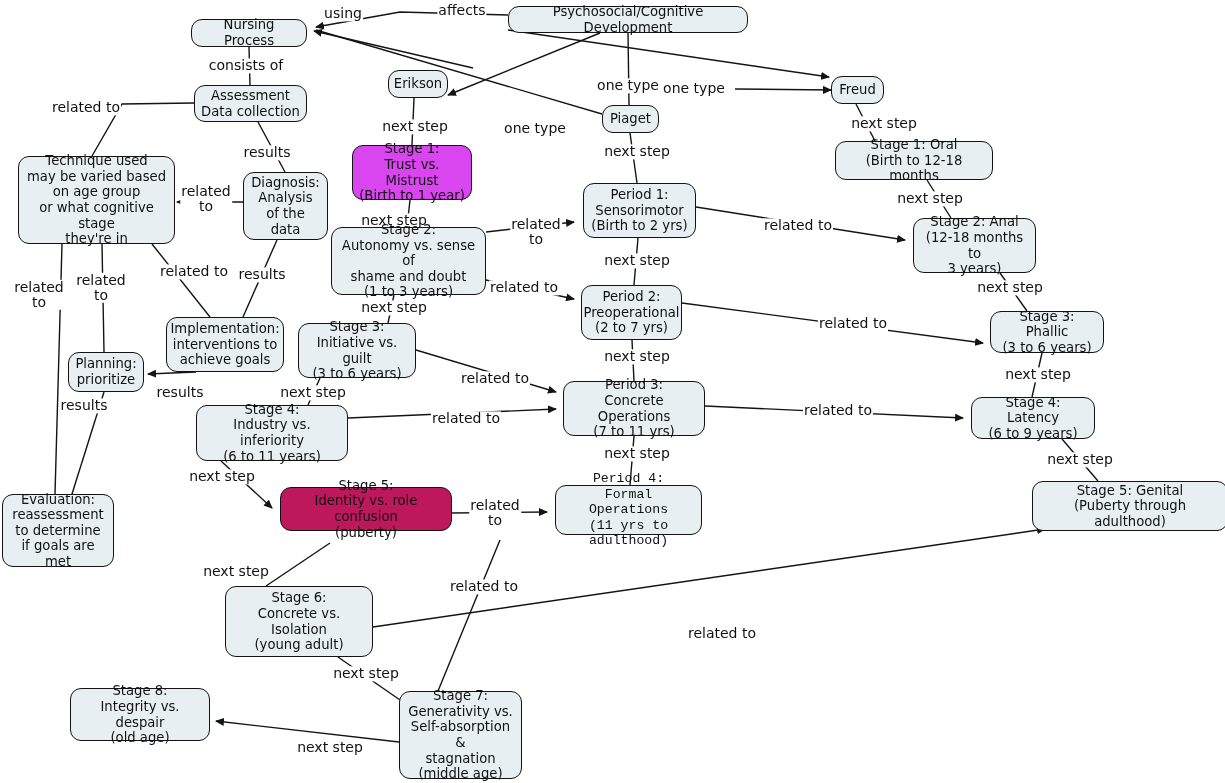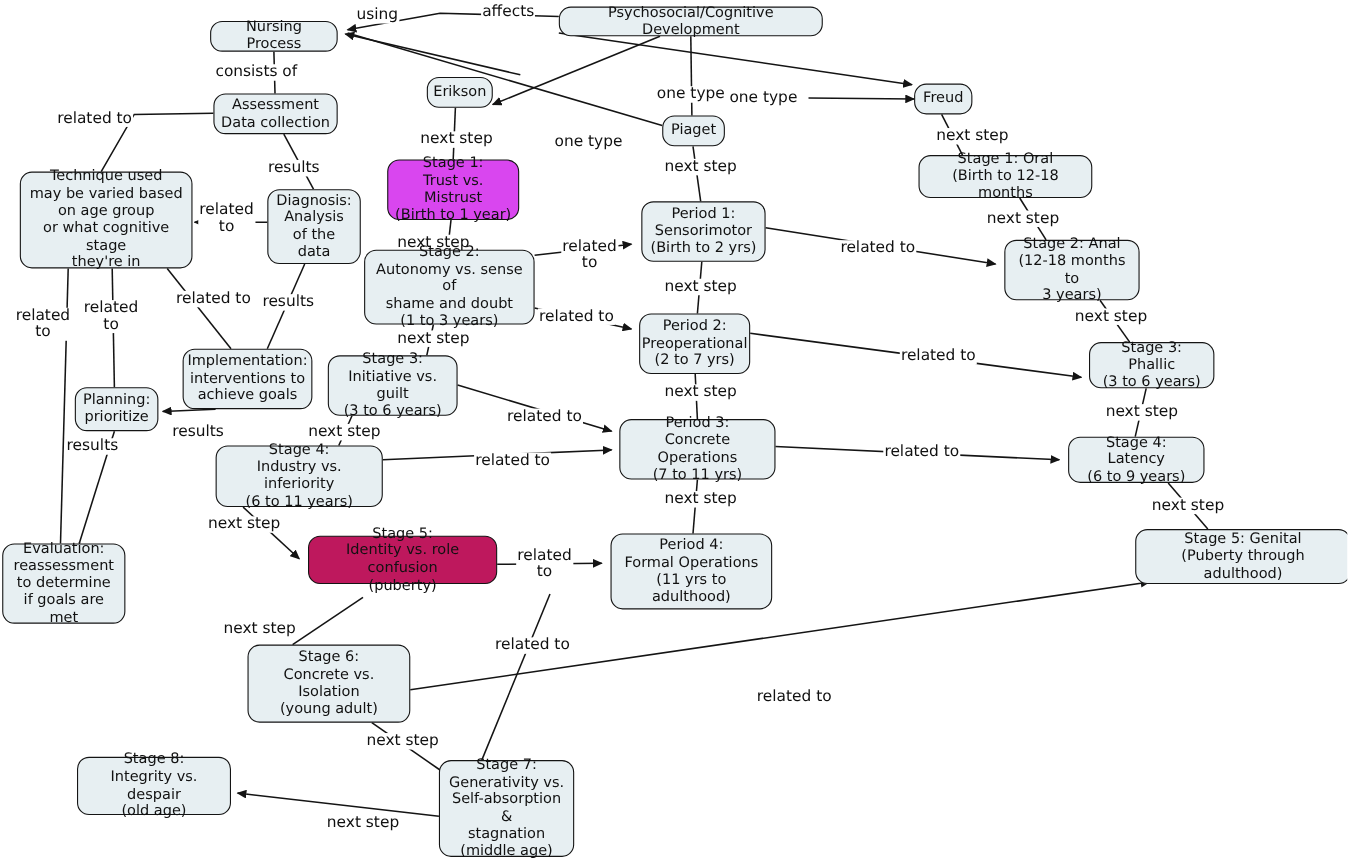--- a/index.html
+++ b/index.html
@@ -165,38 +165,38 @@
 (old age)</div>
       <div class="node" style="left: 583px; top: 183px; width: 113px; height: 55px; background: rgb(231, 239, 242); border-color: rgb(20, 20, 20); color: rgb(17, 17, 17);">Period 1:
 Sensorimotor
 (Birth to 2 yrs)</div>
       <div class="node" style="left: 581px; top: 285px; width: 101px; height: 55px; background: rgb(231, 239, 242); border-color: rgb(20, 20, 20); color: rgb(17, 17, 17);">Period 2:
 Preoperational
 (2 to 7 yrs)</div>
       <div class="node" style="left: 563px; top: 381px; width: 142px; height: 55px; background: rgb(231, 239, 242); border-color: rgb(20, 20, 20); color: rgb(17, 17, 17);">Period 3:
 Concrete Operations
 (7 to 11 yrs)</div>
-      <div class="node" style="left: 555px; top: 485px; width: 147px; height: 69px; background: rgb(231, 239, 242); border-color: rgb(20, 20, 20); color: rgb(17, 17, 17);">Period 4:
+      <div class="node" style="left: 555px; top: 485px; width: 147px; height: 50px; background: rgb(231, 239, 242); border-color: rgb(20, 20, 20); color: rgb(17, 17, 17); font-family: Liberation Mono, monospace;">Period 4:
 Formal Operations
 (11 yrs to adulthood)</div>
       <div class="node" style="left: 835px; top: 141px; width: 158px; height: 39px; background: rgb(231, 239, 242); border-color: rgb(20, 20, 20); color: rgb(17, 17, 17);">Stage 1: Oral
 (Birth to 12-18 months</div>
       <div class="node" style="left: 913px; top: 218px; width: 123px; height: 55px; background: rgb(231, 239, 242); border-color: rgb(20, 20, 20); color: rgb(17, 17, 17);">Stage 2: Anal
 (12-18 months to
 3 years)</div>
       <div class="node" style="left: 990px; top: 311px; width: 114px; height: 42px; background: rgb(231, 239, 242); border-color: rgb(20, 20, 20); color: rgb(17, 17, 17);">Stage 3: Phallic
 (3 to 6 years)</div>
       <div class="node" style="left: 971px; top: 397px; width: 124px; height: 42px; background: rgb(231, 239, 242); border-color: rgb(20, 20, 20); color: rgb(17, 17, 17);">Stage 4: Latency
 (6 to 9 years)</div>
       <div class="node" style="left: 1032px; top: 481px; width: 196px; height: 50px; background: rgb(231, 239, 242); border-color: rgb(20, 20, 20); color: rgb(17, 17, 17);">Stage 5: Genital
 (Puberty through adulthood)</div>
     </div>
   <div id="label-layer">
       <div class="edge-label" style="left: 462px; top: 11px; color: rgb(17, 17, 17);">affects</div>
-      <div class="edge-label" style="left: 233px; top: 66px; color: rgb(17, 17, 17);">consists of</div>
+      <div class="edge-label" style="left: 246px; top: 66px; color: rgb(17, 17, 17);">consists of</div>
       <div class="edge-label" style="left: 535px; top: 129px; color: rgb(17, 17, 17);">one type</div>
       <div class="edge-label" style="left: 628px; top: 86px; color: rgb(17, 17, 17);">one type</div>
       <div class="edge-label" style="left: 694px; top: 89px; color: rgb(17, 17, 17);">one type</div>
       <div class="edge-label" style="left: 343px; top: 14px; color: rgb(17, 17, 17);">using</div>
       <div class="edge-label" style="left: 415px; top: 127px; color: rgb(17, 17, 17);">next step</div>
       <div class="edge-label" style="left: 86px; top: 108px; color: rgb(17, 17, 17);">related to</div>
       <div class="edge-label" style="left: 267px; top: 153px; color: rgb(17, 17, 17);">results</div>
       <div class="edge-label" style="left: 206px; top: 199px; color: rgb(17, 17, 17);">related
 to</div>
       <div class="edge-label" style="left: 194px; top: 272px; color: rgb(17, 17, 17);">related to</div>

